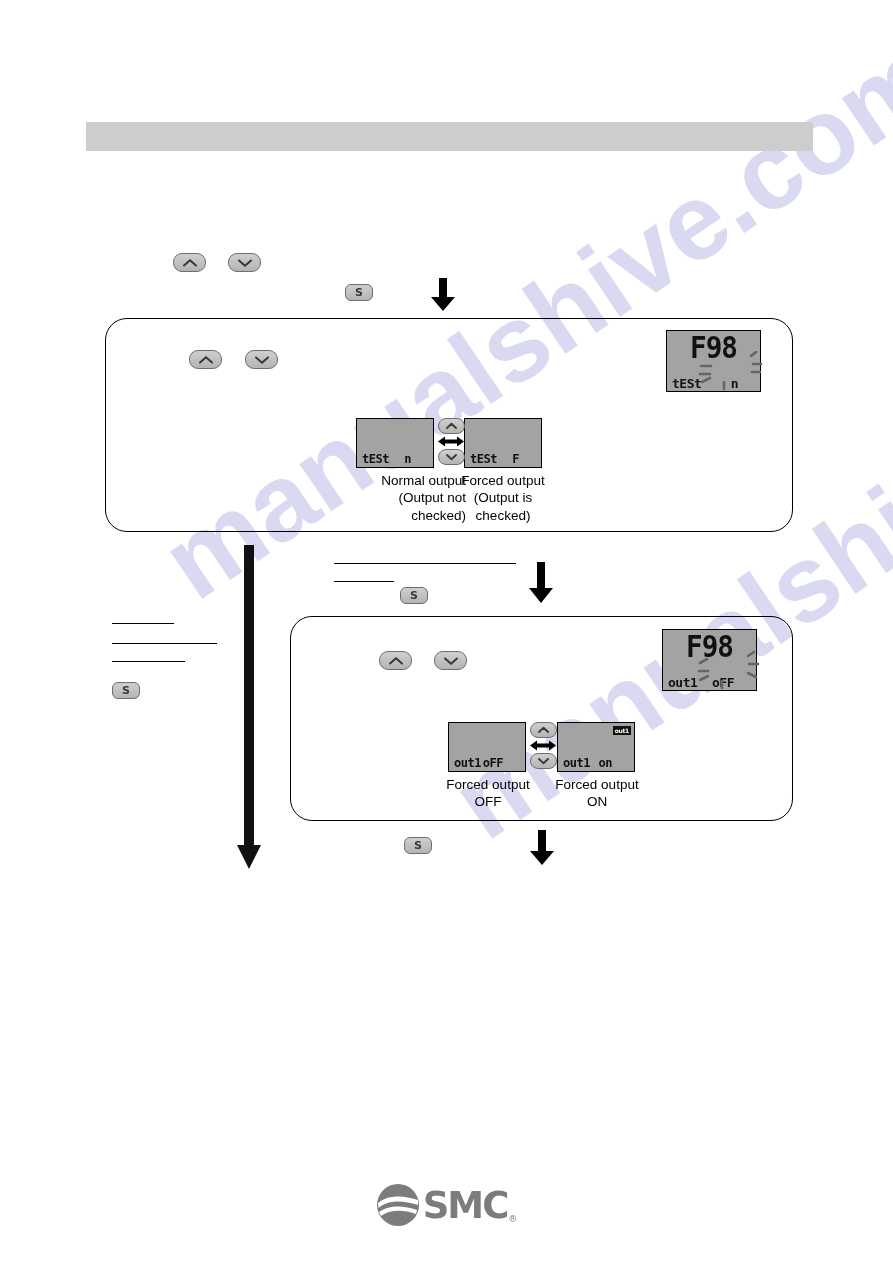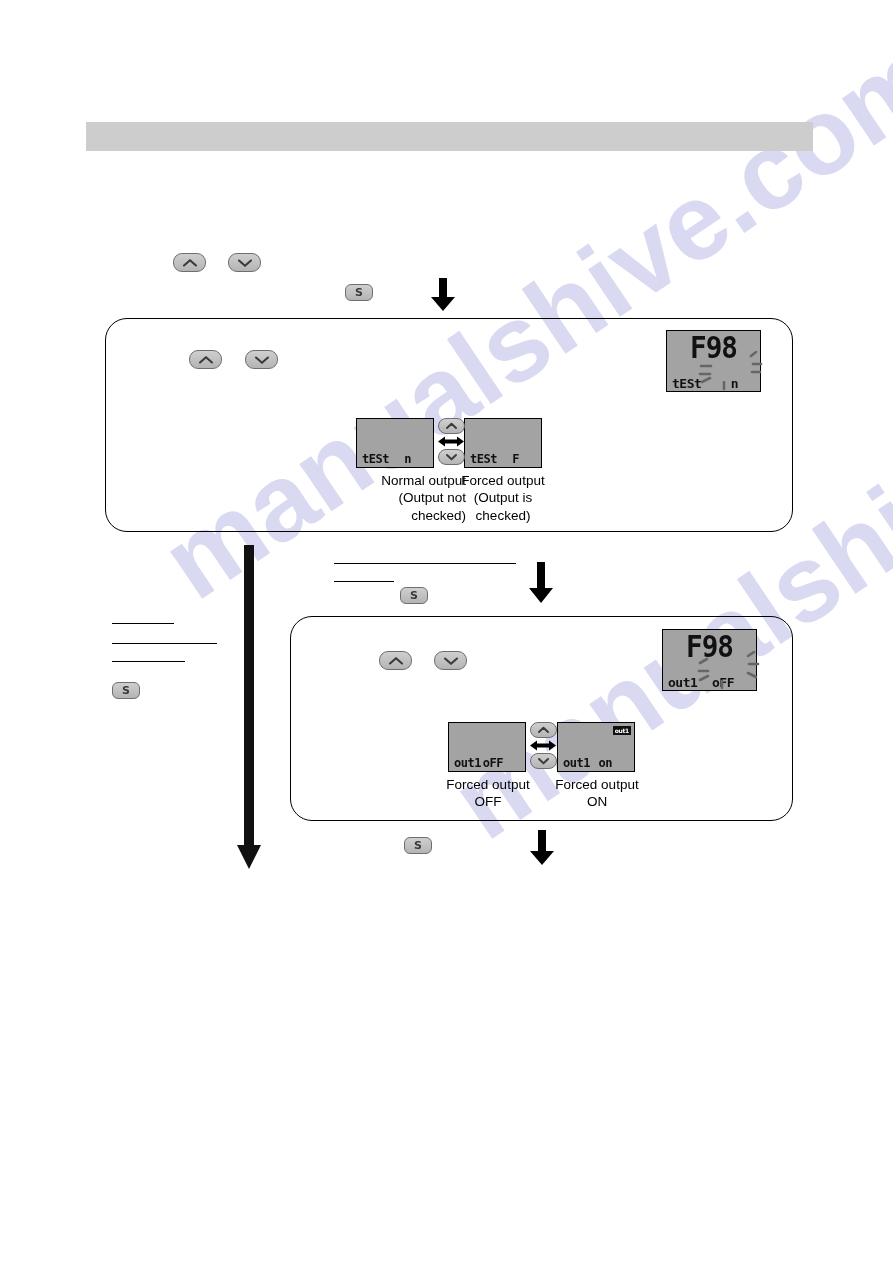--- a/index.html
+++ b/index.html
@@ -417,14 +417,23 @@
   <div class="caption" style="left:537px; top:776px; width:120px;">Forced output
 ON</div>
 
   <div class="key key-s" style="left:404px; top:837px;">
     <span class="s-letter">S</span>
   </div>
   <svg class="block-arrow" style="left:529px; top:830px;" width="26" height="36" viewBox="0 0 26 36">
     <path d="M9 0 H17 V21 H25 L13 35 L1 21 H9 Z" fill="#000"></path>
   </svg>
 
+  <div class="logo">
+    <svg width="44" height="44" viewBox="0 0 44 44">
+      <circle cx="22" cy="22" r="21" fill="#7c7c7c"></circle>
+      <path d="M2 20 C12 12, 26 12, 42 17 L42 22 C26 17, 12 17, 2.5 25 Z" fill="#ffffff"></path>
+      <path d="M3 29 C13 22, 27 22, 41 27 L40 31 C26 26, 13 27, 5 33 Z" fill="#ffffff"></path>
+    </svg>
+    <span class="logo-text">SMC</span>
+    <span class="logo-reg">®</span>
+  </div>
 
 </div>
 
 </body></html>

